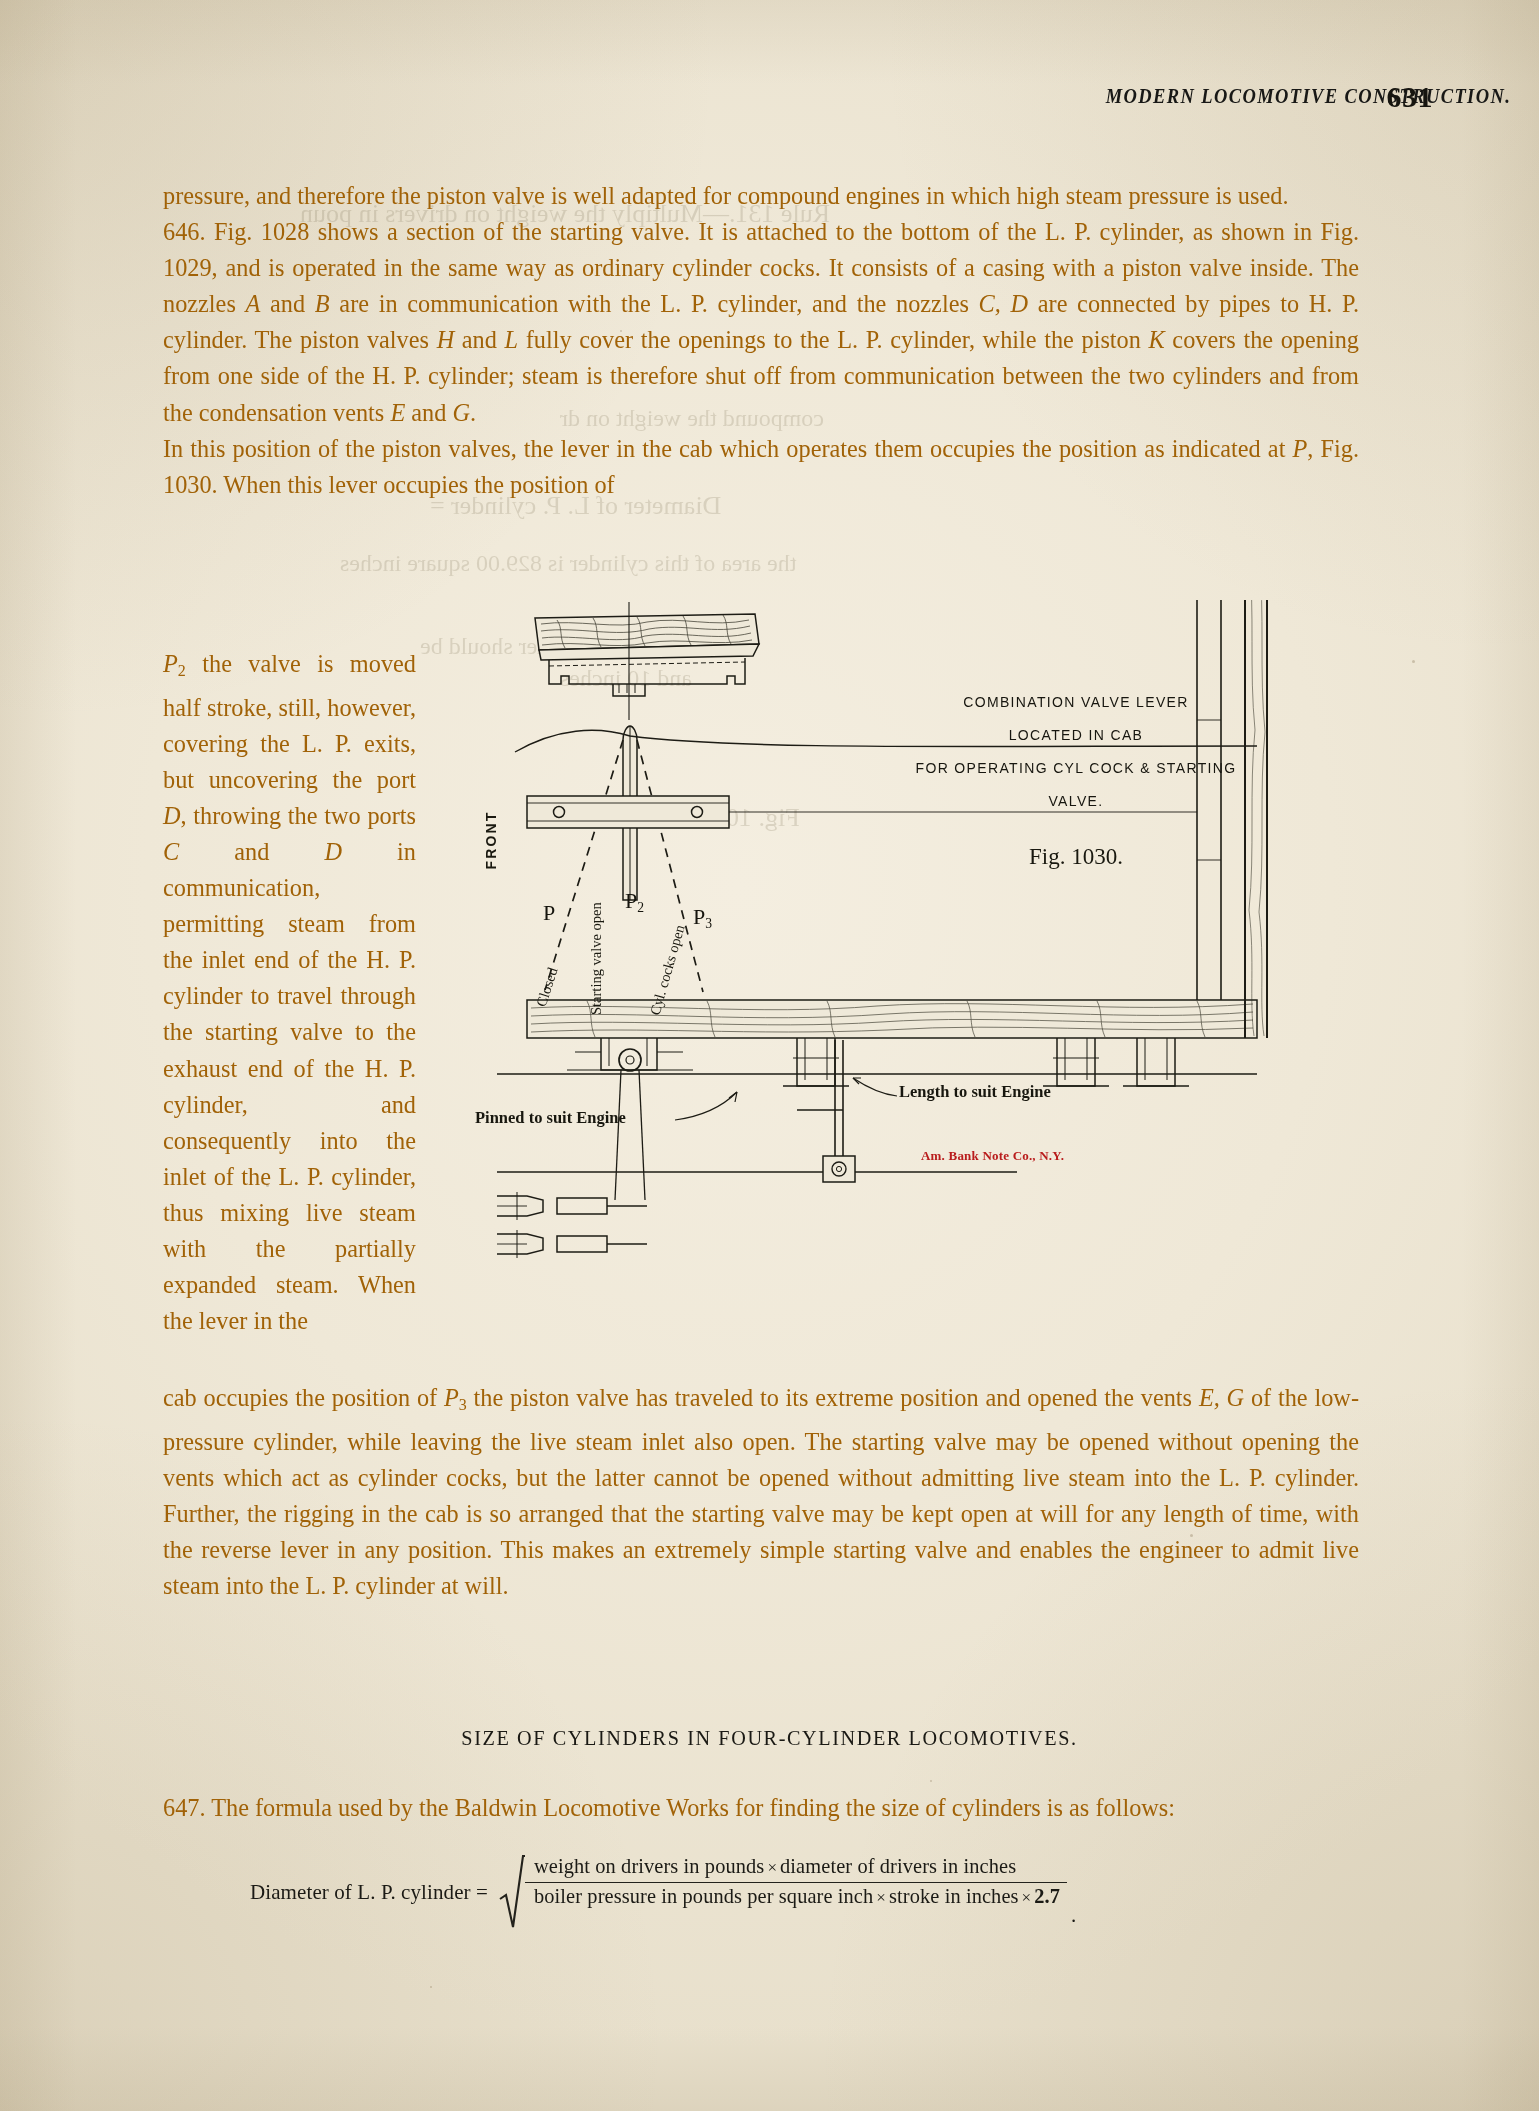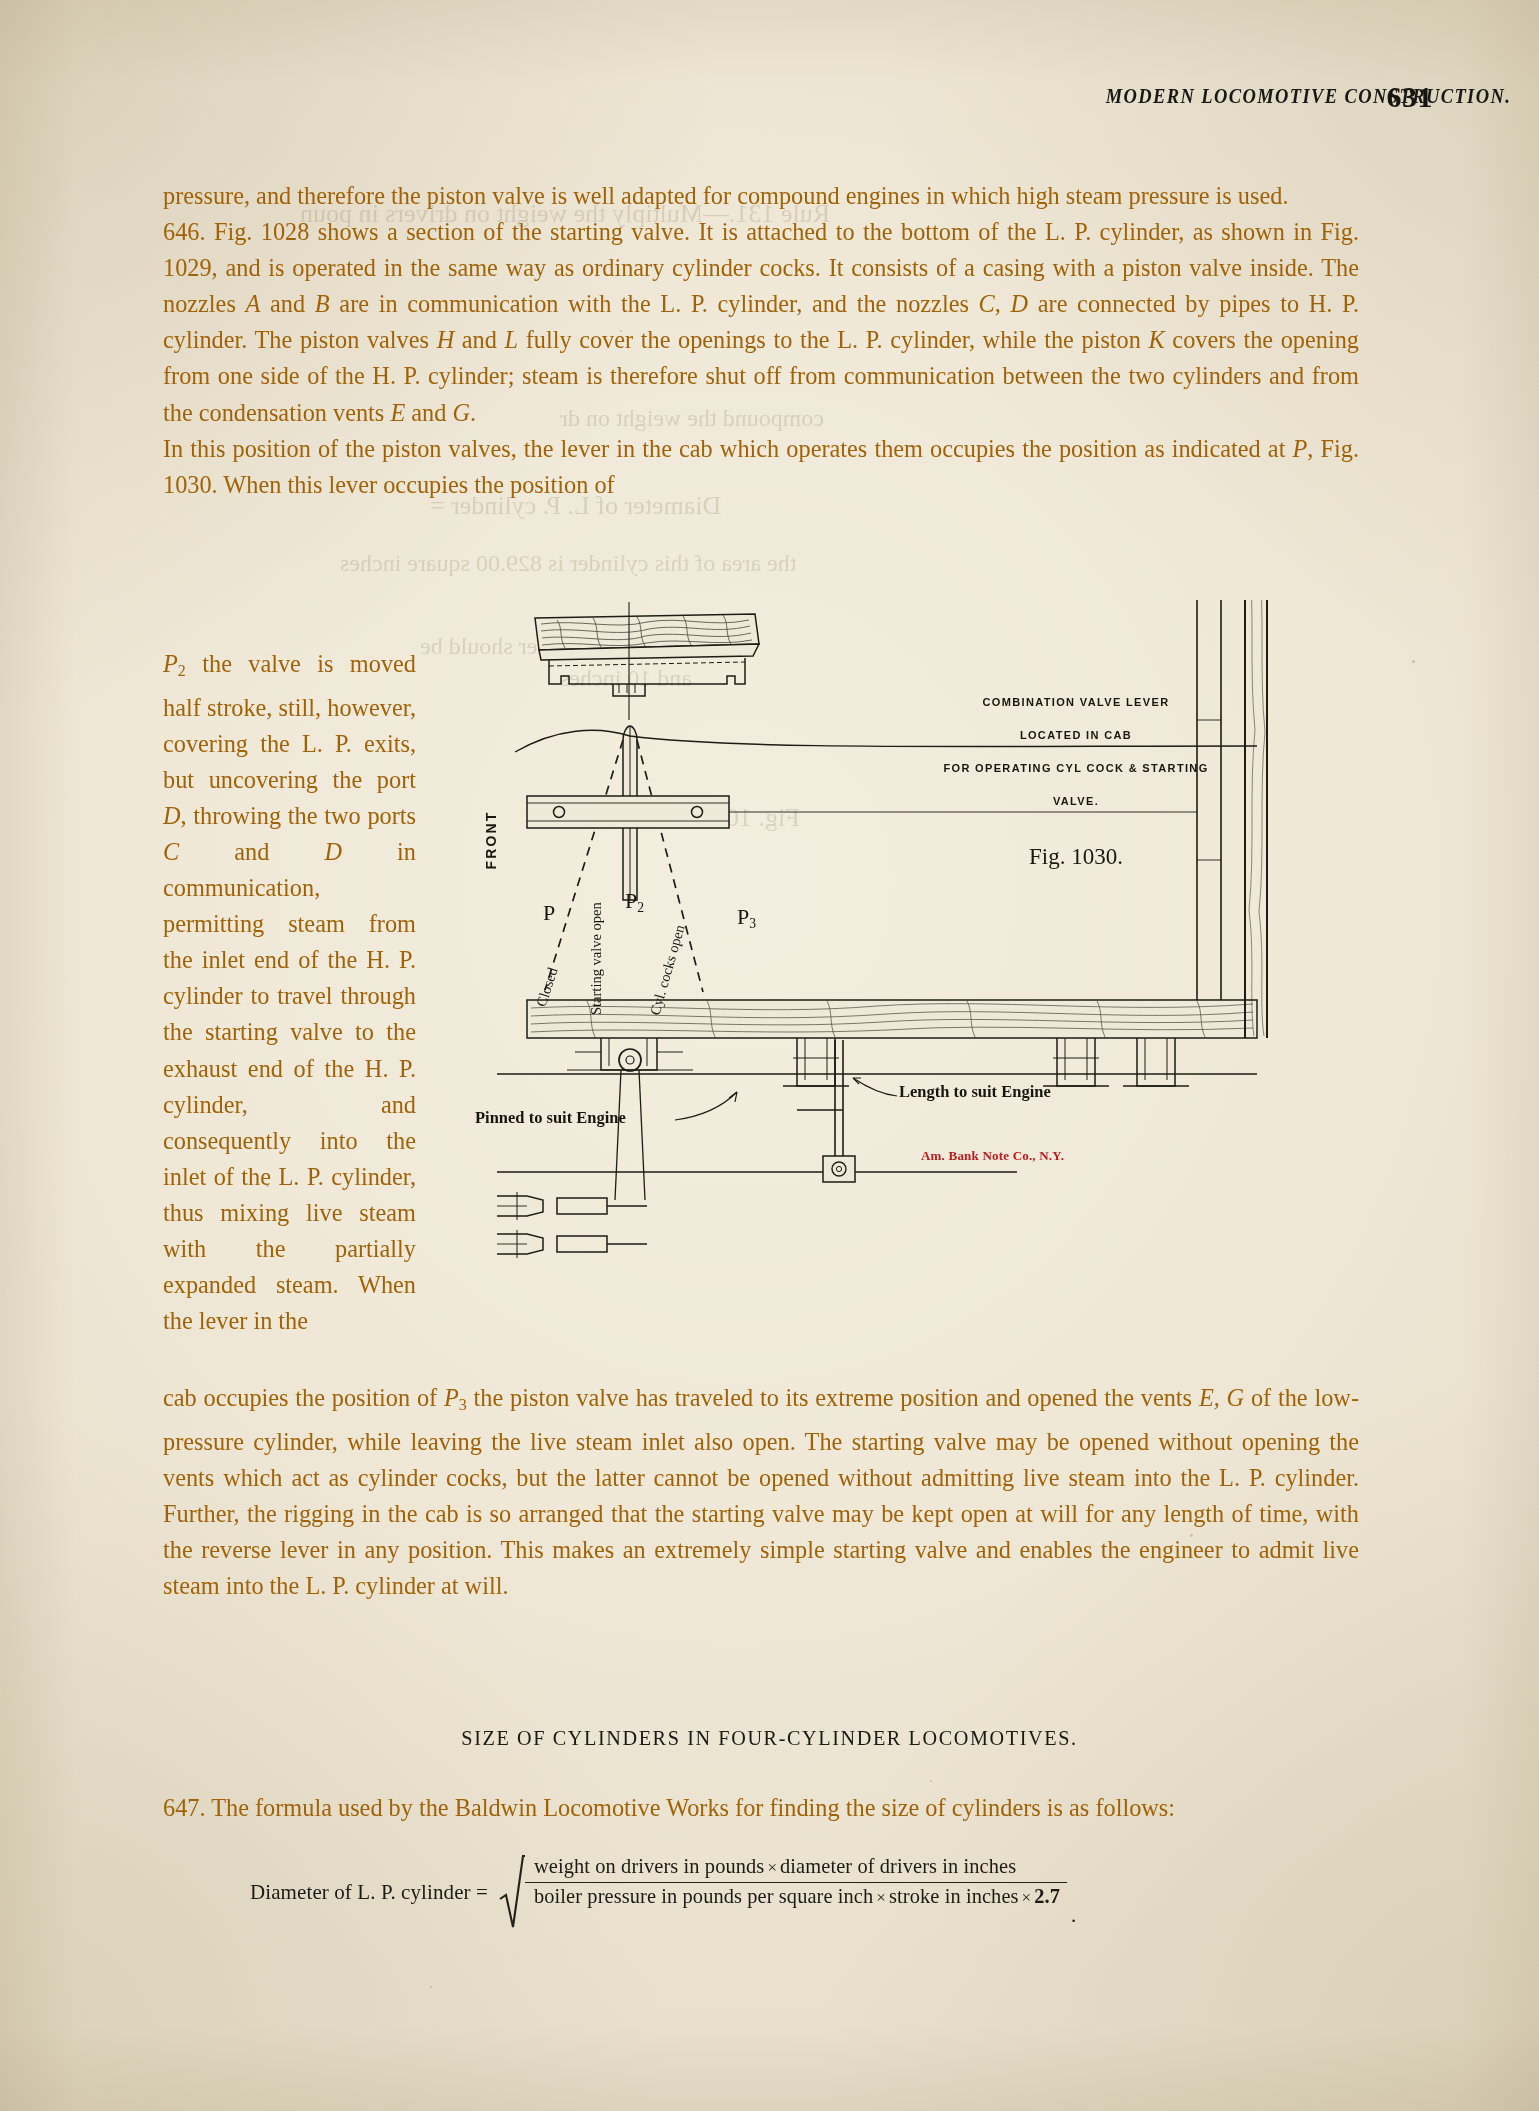--- a/index.html
+++ b/index.html
@@ -93,21 +93,21 @@
   .bold{font-weight:700;}
   .times{font-size:17px;padding:0 3px;}
 
   
   .figure{position:absolute;left:497px;top:600px;width:780px;height:700px;}
   .figure svg{display:block;}
 
   .cap{
     position:absolute;left:398px;top:86px;width:362px;
     text-align:center;font-family:"Liberation Sans",sans-serif;
-    font-size:11px;font-weight:700;letter-spacing:1.35px;color:#17160f;
+    font-size:14px;font-weight:400;letter-spacing:1.35px;color:#17160f;
     line-height:33px;
   }
   .cap .ln{display:block;}
   .figno{
     position:absolute;left:398px;top:244px;width:362px;text-align:center;
     font-family:"Liberation Serif",serif;font-size:23px;color:#19180f;
   }
   .front{
     position:absolute;left:-86px;top:232px;width:160px;text-align:center;
     font-family:"Liberation Sans",sans-serif;font-weight:700;
@@ -327,21 +327,21 @@
       <span class="ln">LOCATED IN CAB</span>
       <span class="ln">FOR OPERATING CYL COCK &amp; STARTING</span>
       <span class="ln">VALVE.</span>
     </div>
     <div class="figno">Fig. 1030.</div>
 
     <div class="front">FRONT</div>
 
     <div class="plab" style="left:46px;top:300px;"><span>P</span></div>
     <div class="plab" style="left:128px;top:288px;"><span>P</span><sub>2</sub></div>
-    <div class="plab" style="left:196px;top:304px;margin-left:44px;"><span>P</span><sub>3</sub></div>
+    <div class="plab" style="left:196px;top:304px;"><span>P</span><sub>3</sub></div>
 
     <div class="rot" style="left:52px;top:392px;transform:rotate(-72deg);">Closed</div>
     <div class="rot" style="left:108px;top:398px;transform:rotate(-90deg);">Starting valve open</div>
     <div class="rot" style="left:166px;top:400px;transform:rotate(-74deg);">Cyl. cocks open</div>
 
     <div class="annot" style="left:-22px;top:508px;">Pinned to suit Engine</div>
     <div class="annot" style="left:402px;top:482px;">Length to suit Engine</div>
     <div class="credit" style="left:424px;top:548px;">Am. Bank Note Co., N.Y.</div>
   </div>
 

